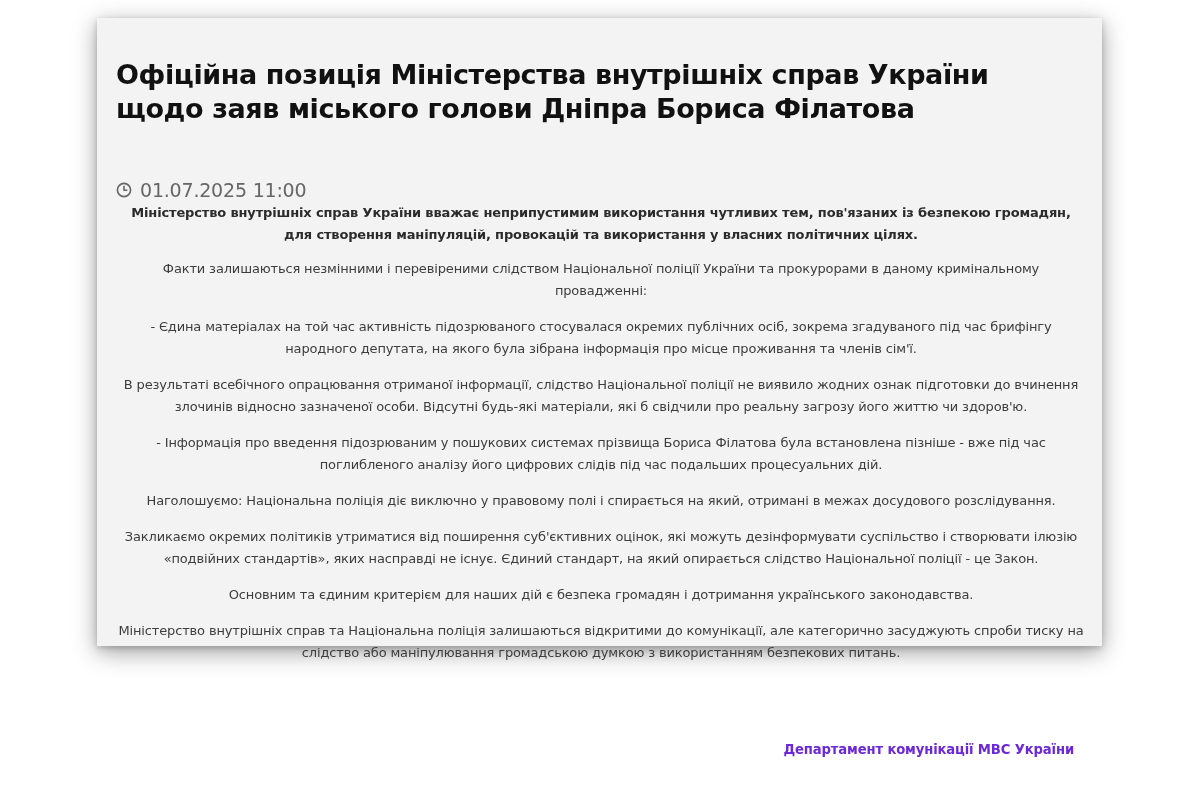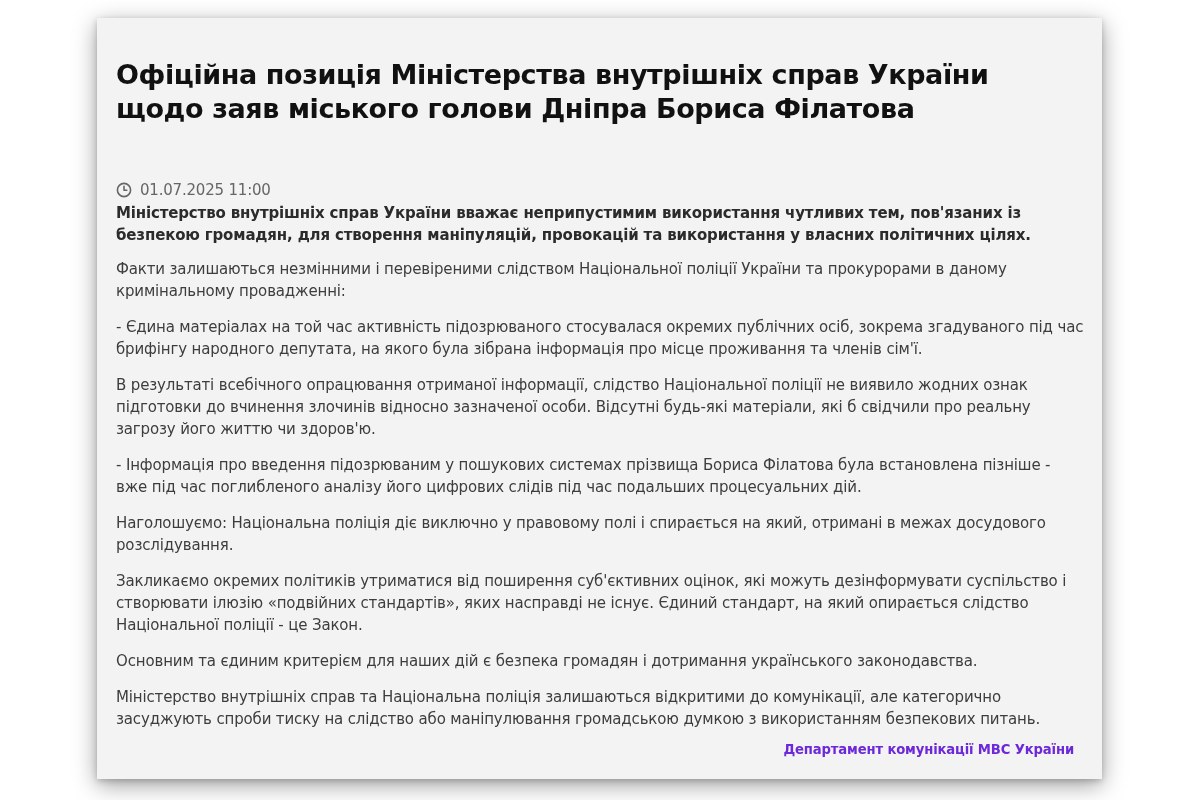--- a/index.html
+++ b/index.html
@@ -8,21 +8,21 @@
       height: 800px;
       background: #ffffff;
       overflow: hidden;
       font-family: "DejaVu Sans", "Liberation Sans", sans-serif;
     }
     .card {
       position: absolute;
       left: 97px;
       top: 18px;
       width: 1005px;
-      height: 761px;
+      height: 628px;
       background: #f3f3f3;
       box-shadow: 0 6px 22px rgba(0,0,0,0.38), 0 2px 6px rgba(0,0,0,0.18);
       padding: 0 19px;
       color: #3a3a3a;
     }
     .title {
       position: absolute;
       left: 19px;
       top: 40px;
       width: 960px;
@@ -40,33 +40,34 @@
       align-items: center;
       height: 20px;
     }
     .clock-icon {
       width: 16px;
       height: 16px;
       margin-right: 8px;
       display: inline-block;
     }
     .date {
-      font-size: 15px;
+      font-size: 19px;
       color: #666666;
       letter-spacing: -0.2px;
     }
     .body {
       position: absolute;
       left: 19px;
       top: 184px;
       width: 970px;
-      font-size: 15px;
+      font-size: 13px;
       line-height: 22px;
       color: #3d3d3d;
       letter-spacing: -0.15px;
+      text-align: center;
     }
     .body p {
       margin-bottom: 14px;
     }
     .body p.lead {
       font-weight: bold;
       color: #2b2b2b;
       margin-bottom: 12px;
     }
     .signature {

